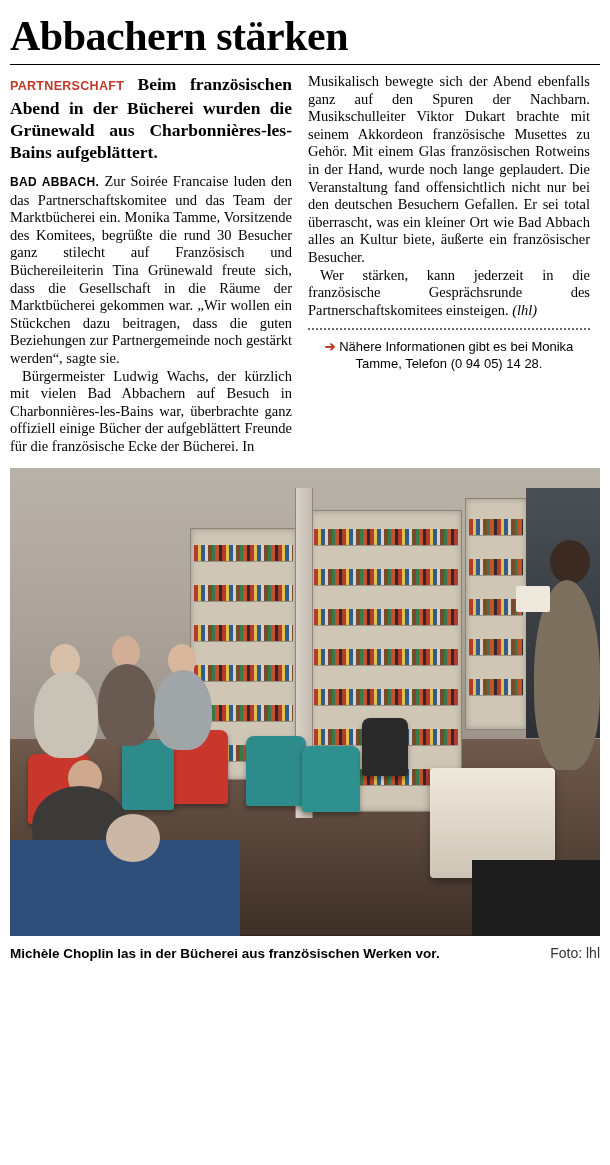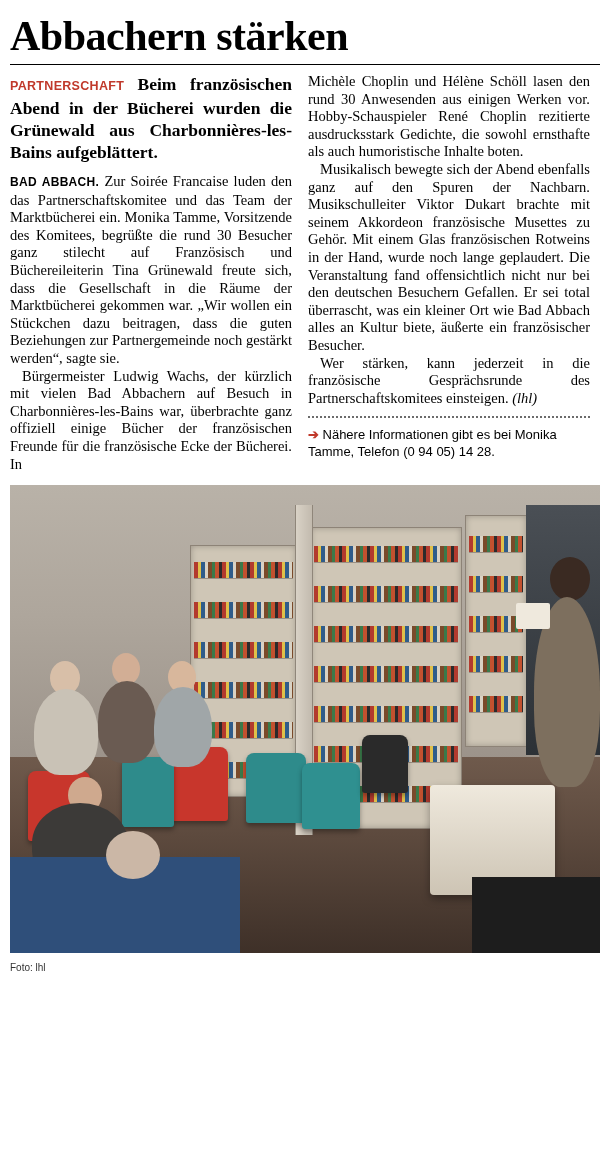--- a/index.html
+++ b/index.html
@@ -89,21 +89,21 @@
 
   .dotted {
     border: 0;
     border-top: 2px dotted #6b6b6b;
     margin: 9px 0 8px 0;
   }
   .info {
     font-family: "Liberation Sans", sans-serif;
     font-size: 13px;
     line-height: 17px;
-    text-align: left;
+    text-align: center;
     margin: 0;
   }
   .arrow {
     color: #c0392b;
     font-weight: bold;
   }
   .italic-sig {
     font-style: italic;
   }
 
@@ -189,47 +189,46 @@
     width: 590px;
   }
   .caption {
     font-family: "Liberation Sans", sans-serif;
     font-weight: bold;
     font-size: 13.5px;
     color: #000;
   }
   .credit {
     font-family: "Liberation Sans", sans-serif;
-    font-size: 10px;
+    font-size: 14px;
     color: #333;
   }
 </style>
 </head>
 <body>
 
 <div class="page">
 
   <h1 class="headline">Abbachern stärken</h1>
   <hr class="rule-under-head">
 
   <div class="columns">
 
     <div class="col">
 
       <p class="lead"><span class="kicker">PARTNERSCHAFT</span><span> Beim französischen Abend in der Bücherei wurden die Grünewald aus Charbonnières-les-Bains aufgeblättert.</span></p>
 
       <p class="body first"><span class="kicker blk">BAD ABBACH.</span><span> Zur Soirée Francaise luden den das Partnerschaftskomitee und das Team der Marktbücherei ein. Monika Tamme, Vorsitzende des Komitees, begrüßte die rund 30 Besucher ganz stilecht auf Französisch und Büchereileiterin Tina Grünewald freute sich, dass die Gesellschaft in die Räume der Marktbücherei gekommen war. „Wir wollen ein Stückchen dazu beitragen, dass die guten Beziehungen zur Partnergemeinde noch gestärkt werden“, sagte sie.</span></p>
 
-      <p class="body">Bürgermeister Ludwig Wachs, der kürzlich mit vielen Bad Abbachern auf Besuch in Charbonnières-les-Bains war, überbrachte ganz offiziell einige Bücher der französischen Freunde für die französische Ecke der Bücherei. In</p>
+      <p class="body">Bürgermeister Ludwig Wachs, der kürzlich mit vielen Bad Abbachern auf Besuch in Charbonnières-les-Bains war, überbrachte ganz offiziell einige Bücher der aufgeblättert Freunde für die französische Ecke der Bücherei. In</p>
 
     </div>
 
     <div class="col">
 
-      <p class="body">Michèle Choplin und Hélène Schöll lasen den rund 30 Anwesenden aus einigen Werken vor. Hobby-Schauspieler René Choplin rezitierte ausdrucksstark Gedichte, die sowohl ernsthafte als auch humoristische Inhalte boten.</p>
       <p class="body">Musikalisch bewegte sich der Abend ebenfalls ganz auf den Spuren der Nachbarn. Musikschulleiter Viktor Dukart brachte mit seinem Akkordeon französische Musettes zu Gehör. Mit einem Glas französischen Rotweins in der Hand, wurde noch lange geplaudert. Die Veranstaltung fand offensichtlich nicht nur bei den deutschen Besuchern Gefallen. Er sei total überrascht, was ein kleiner Ort wie Bad Abbach alles an Kultur biete, äußerte ein französischer Besucher.</p>
       <p class="body"><span>Wer stärken, kann jederzeit in die französische Gesprächsrunde des Partnerschaftskomitees einsteigen.</span> <span class="italic-sig">(lhl)</span></p>
 
       <hr class="dotted">
 
       <p class="info"><span class="arrow">➔</span><span> Nähere Informationen gibt es bei Monika Tamme, Telefon (0 94 05) 14 28.</span></p>
 
     </div>
   </div>
 
@@ -292,16 +291,17 @@
       <div class="blob" style="left:96px;top:346px;width:54px;height:48px;background:#cbb7a6;"></div>
       <div class="person" style="left:462px;top:392px;width:128px;height:80px;background:#1d1d1d;border-radius:0;"></div>
 
       <div class="blob" style="left:540px;top:72px;width:40px;height:44px;background:#3a2a22;"></div>
       <div class="person" style="left:524px;top:112px;width:66px;height:190px;background:#7d6f5e;"></div>
       <div class="blob" style="left:506px;top:118px;width:34px;height:26px;background:#efe9dd;border-radius:2px;"></div>
     </div>
   </div>
 
   <div class="caption-row">
+    <div class="caption">Michèle Choplin las in der Bücherei aus französischen Werken vor.</div>
     <div class="credit">Foto: lhl</div>
   </div>
 
 </div>
 
 </body></html>

